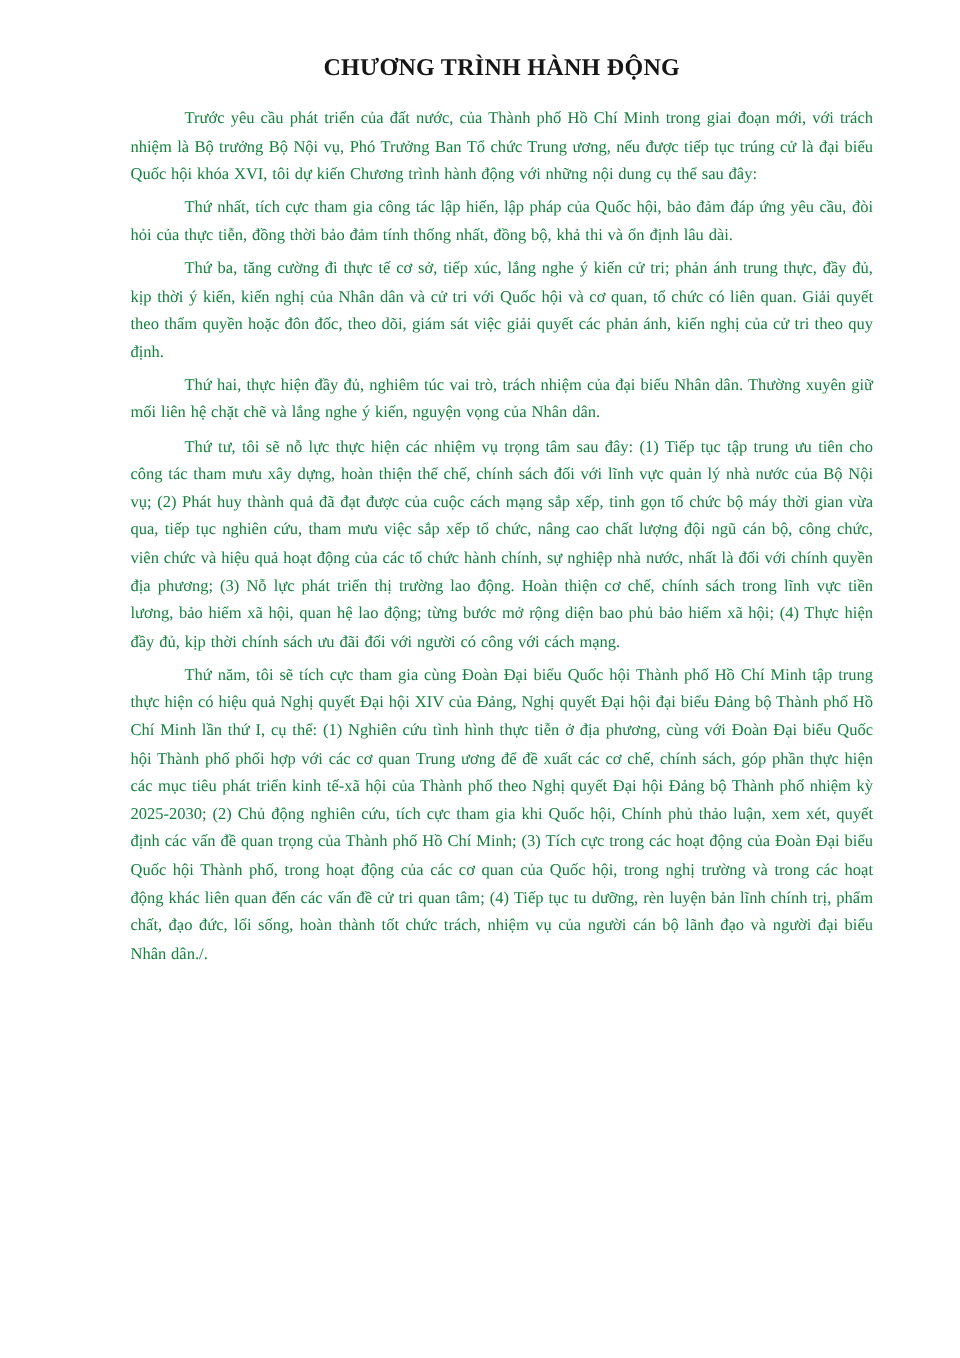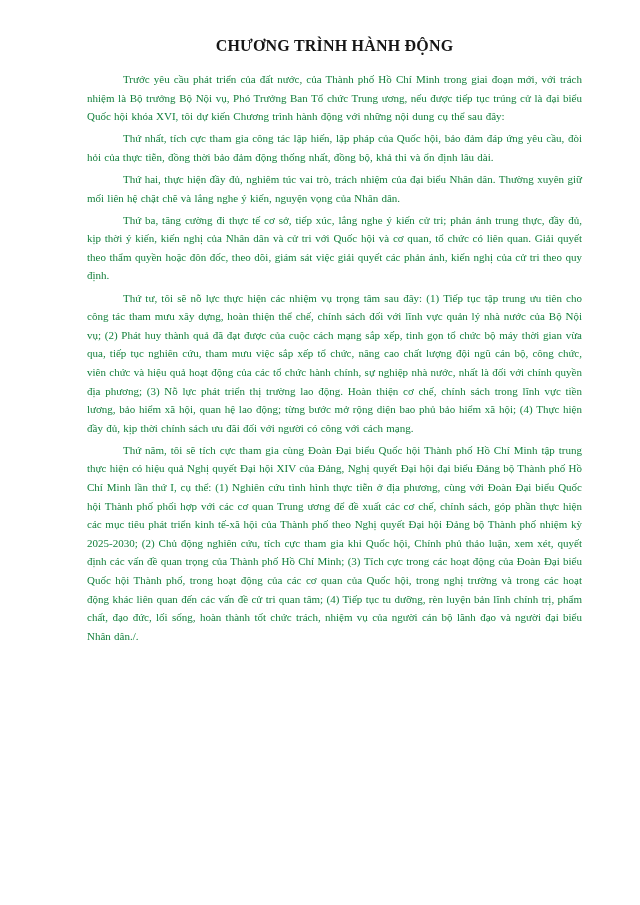--- a/index.html
+++ b/index.html
@@ -40,24 +40,24 @@
 <div class="page">
 
   <header class="doc-title">
     <div>CHƯƠNG TRÌNH HÀNH ĐỘNG</div>
   </header>
 
   <main class="doc-body">
 
     <p><span>Trước yêu cầu phát triển của đất nước, của Thành phố Hồ Chí Minh trong giai đoạn mới, với trách nhiệm là Bộ trưởng Bộ Nội vụ, Phó Trưởng Ban Tổ chức Trung ương, nếu được tiếp tục trúng cử là đại biểu Quốc hội khóa XVI, tôi dự kiến Chương trình hành động với những nội dung cụ thể sau đây:</span></p>
 
-    <p><b>Thứ nhất,</b><span> tích cực tham gia công tác lập hiến, lập pháp của Quốc hội, bảo đảm đáp ứng yêu cầu, đòi hỏi của thực tiễn, đồng thời bảo đảm động thống nhất, đồng bộ, khả thi và ổn định lâu dài.</span></p>
+    <p><b>Thứ nhất,</b><span> tích cực tham gia công tác lập hiến, lập pháp của Quốc hội, bảo đảm đáp ứng yêu cầu, đòi hỏi của thực tiễn, đồng thời bảo đảm tính thống nhất, đồng bộ, khả thi và ổn định lâu dài.</span></p>
+
+    <p><b>Thứ ba,</b><span> tăng cường đi thực tế cơ sở, tiếp xúc, lắng nghe ý kiến cử tri; phản ánh trung thực, đầy đủ, kịp thời ý kiến, kiến nghị của Nhân dân và cử tri với Quốc hội và cơ quan, tổ chức có liên quan. Giải quyết theo thẩm quyền hoặc đôn đốc, theo dõi, giám sát việc giải quyết các phản ánh, kiến nghị của cử tri theo quy định.</span></p>
 
     <p><b>Thứ hai,</b><span> thực hiện đầy đủ, nghiêm túc vai trò, trách nhiệm của đại biểu Nhân dân. Thường xuyên giữ mối liên hệ chặt chẽ và lắng nghe ý kiến, nguyện vọng của Nhân dân.</span></p>
-
-    <p><b>Thứ ba,</b><span> tăng cường đi thực tế cơ sở, tiếp xúc, lắng nghe ý kiến cử tri; phản ánh trung thực, đầy đủ, kịp thời ý kiến, kiến nghị của Nhân dân và cử tri với Quốc hội và cơ quan, tổ chức có liên quan. Giải quyết theo thẩm quyền hoặc đôn đốc, theo dõi, giám sát việc giải quyết các phản ánh, kiến nghị của cử tri theo quy định.</span></p>
 
     <p><b>Thứ tư,</b><span> tôi sẽ nỗ lực thực hiện các nhiệm vụ trọng tâm sau đây: </span><b>(1)</b><span> Tiếp tục tập trung ưu tiên cho công tác tham mưu xây dựng, hoàn thiện thể chế, chính sách đối với lĩnh vực quản lý nhà nước của Bộ Nội vụ; </span><b>(2)</b><span> Phát huy thành quả đã đạt được của cuộc cách mạng sắp xếp, tinh gọn tổ chức bộ máy thời gian vừa qua, tiếp tục nghiên cứu, tham mưu việc sắp xếp tổ chức, nâng cao chất lượng đội ngũ cán bộ, công chức, viên chức và hiệu quả hoạt động của các tổ chức hành chính, sự nghiệp nhà nước, nhất là đối với chính quyền địa phương; </span><b>(3)</b><span> Nỗ lực phát triển thị trường lao động. Hoàn thiện cơ chế, chính sách trong lĩnh vực tiền lương, bảo hiểm xã hội, quan hệ lao động; từng bước mở rộng diện bao phủ bảo hiểm xã hội; </span><b>(4)</b><span> Thực hiện đầy đủ, kịp thời chính sách ưu đãi đối với người có công với cách mạng.</span></p>
 
     <p><b>Thứ năm,</b><span> tôi sẽ tích cực tham gia cùng Đoàn Đại biểu Quốc hội Thành phố Hồ Chí Minh tập trung thực hiện có hiệu quả Nghị quyết Đại hội XIV của Đảng, Nghị quyết Đại hội đại biểu Đảng bộ Thành phố Hồ Chí Minh lần thứ I, cụ thể: </span><b>(1)</b><span> Nghiên cứu tình hình thực tiễn ở địa phương, cùng với Đoàn Đại biểu Quốc hội Thành phố phối hợp với các cơ quan Trung ương để đề xuất các cơ chế, chính sách, góp phần thực hiện các mục tiêu phát triển kinh tế-xã hội của Thành phố theo Nghị quyết Đại hội Đảng bộ Thành phố nhiệm kỳ 2025-2030; </span><b>(2)</b><span> Chủ động nghiên cứu, tích cực tham gia khi Quốc hội, Chính phủ thảo luận, xem xét, quyết định các vấn đề quan trọng của Thành phố Hồ Chí Minh; </span><b>(3)</b><span> Tích cực trong các hoạt động của Đoàn Đại biểu Quốc hội Thành phố, trong hoạt động của các cơ quan của Quốc hội, trong nghị trường và trong các hoạt động khác liên quan đến các vấn đề cử tri quan tâm; </span><b>(4)</b><span> Tiếp tục tu dưỡng, rèn luyện bản lĩnh chính trị, phẩm chất, đạo đức, lối sống, hoàn thành tốt chức trách, nhiệm vụ của người cán bộ lãnh đạo và người đại biểu Nhân dân./.</span></p>
 
   </main>
 </div>
 
 </body></html>

